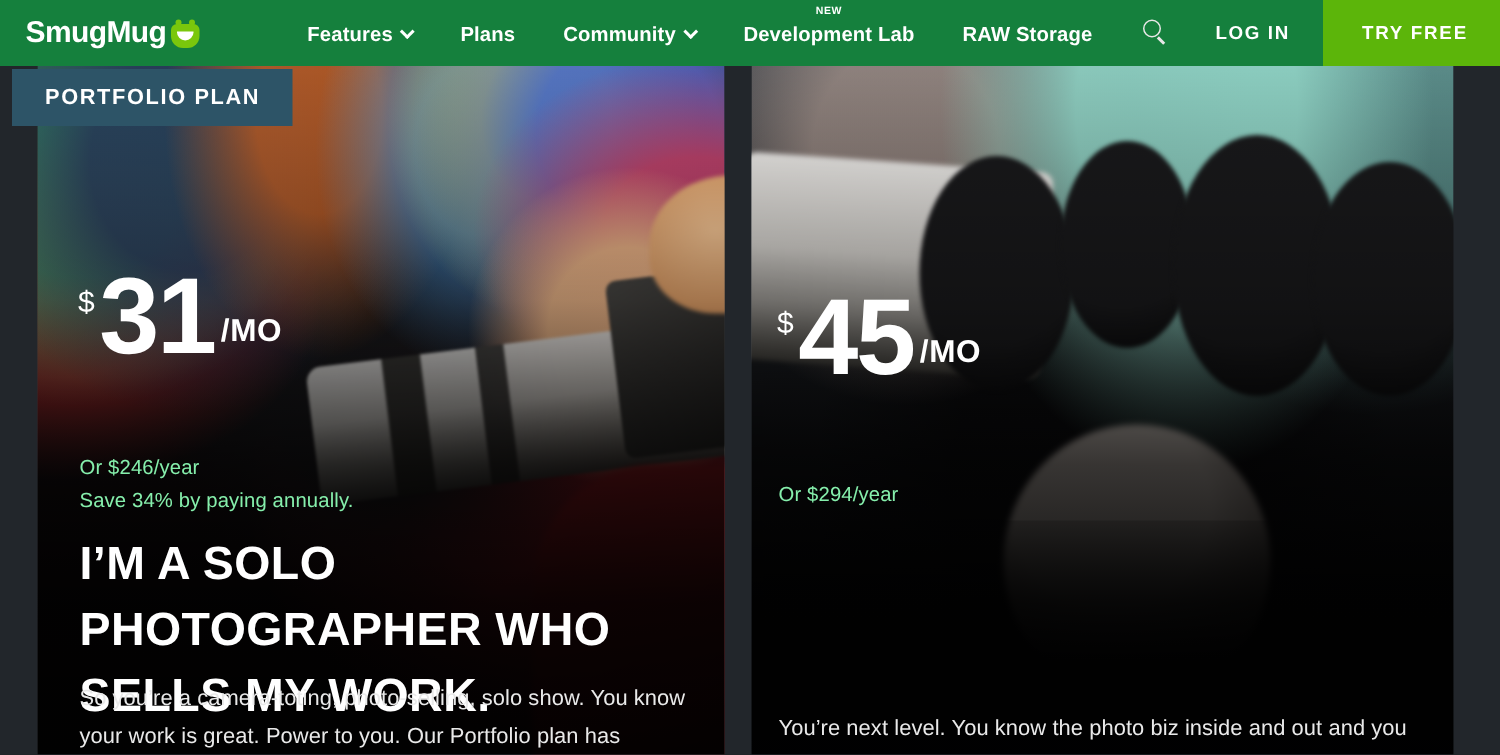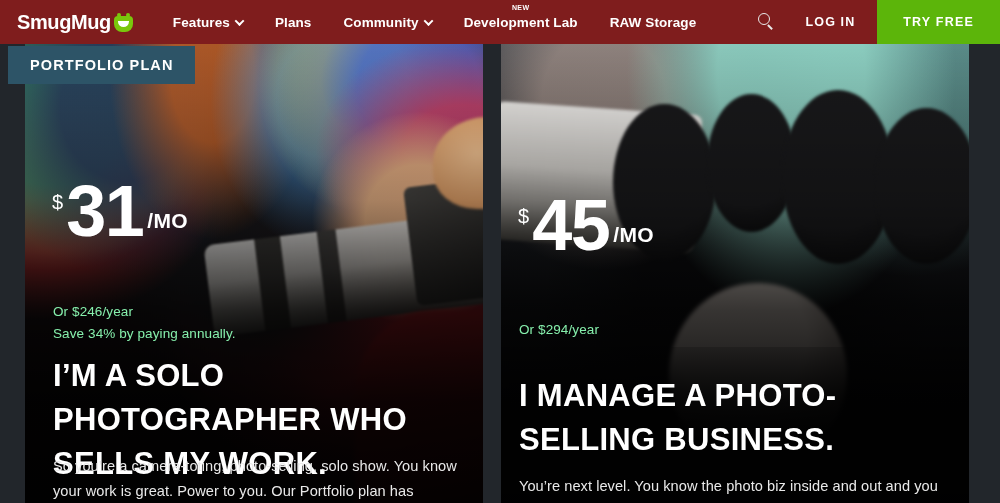--- a/index.html
+++ b/index.html
@@ -8,21 +8,21 @@
     width:1000px; height:503px; overflow:hidden;
     background:#22262b;
     font-family:"Liberation Sans", sans-serif;
     -webkit-font-smoothing:antialiased;
   }
   .page { position:relative; width:1000px; height:503px; background:#22262b; }
 
   
   .nav {
     position:absolute; top:0; left:0; width:1000px; height:44px;
-    background:#7f1d1d; display:flex; align-items:center; z-index:30;
+    background:#15803d; display:flex; align-items:center; z-index:30;
   }
   .logo-wrap { display:flex; align-items:center; margin-left:17px; }
   .logo-text {
     color:#ffffff; font-size:20px; font-weight:bold; letter-spacing:-0.4px;
     line-height:1;
   }
   .logo-smiley { margin-left:3px; position:relative; width:19px; height:19px; }
   .smiley-face {
     position:absolute; left:0; top:3px; width:19px; height:16px;
     background:#7ac70c; border-radius:4px 4px 8px 8px;
@@ -31,21 +31,21 @@
     position:absolute; left:4px; top:8px; width:11px; height:6px;
     background:#ffffff; border-radius:0 0 7px 7px;
   }
   .smiley-eye {
     position:absolute; top:0px; width:4px; height:4px;
     background:#7ac70c; border-radius:50%;
   }
   .smiley-eye.l { left:3px; }
   .smiley-eye.r { left:12px; }
 
-  .nav-links { display:flex; align-items:center; margin-left:40px; }
+  .nav-links { display:flex; align-items:center; margin-left:72px; }
   .nav-item {
     position:relative; color:#ffffff; font-size:13.5px; font-weight:bold;
     letter-spacing:0.1px; margin-right:32px; white-space:nowrap;
     display:flex; align-items:center; cursor:pointer;
   }
   .nav-item .caret {
     display:inline-block; margin-left:6px; width:7px; height:7px;
     border-right:2px solid #ffffff; border-bottom:2px solid #ffffff;
     transform:rotate(45deg) translate(-1px,-1px);
   }
@@ -312,21 +312,20 @@
       </div>
       <div class="scrim"></div>
 
       <div class="content">
         <div class="price-row r">
           <span class="currency">$</span>
           <span class="amount">45</span>
           <span class="per-mo">/MO</span>
         </div>
         <div class="sub-line a r">Or $294/year</div>
-        <div class="headline r">I MANAGE A PHOTO-SELLING BUSINESS.</div>
         <div class="body-copy r">
           <span>You’re next level. You know the photo biz inside and out and you need a platform that works </span>
         </div>
       </div>
     </div>
 
   </div>
 
   <div class="plan-banner l">PORTFOLIO PLAN</div>
 

